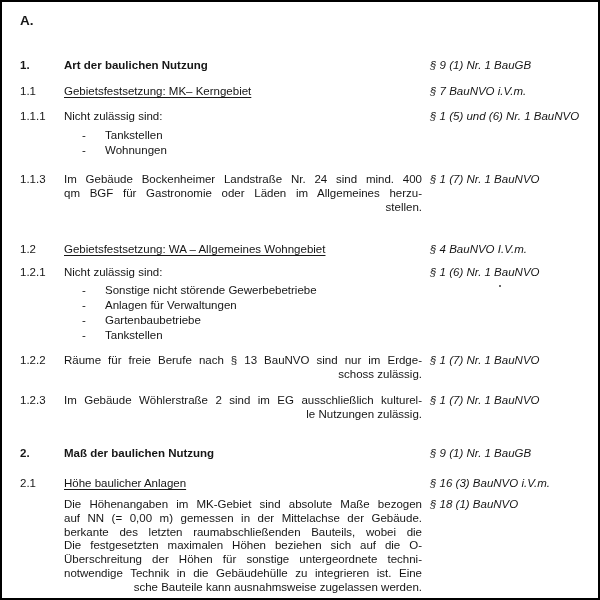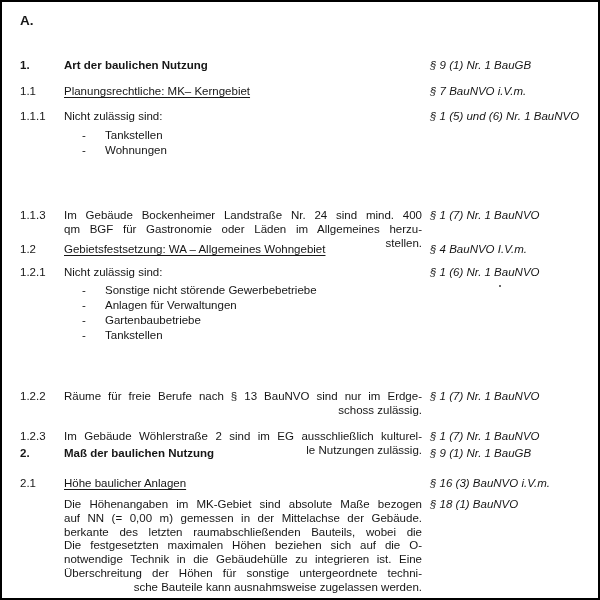--- a/index.html
+++ b/index.html
@@ -39,21 +39,21 @@
     font-size: 13.5px;
     line-height: 17px;
     font-weight: bold;
   }
   .bullets { line-height: 15px; }
   .bullet {
     display: grid;
     grid-template-columns: 23px 1fr;
     padding-left: 18px;
   }
-  .para { line-height: 14px; margin-top: 36px; }
+  .para { line-height: 14px; }
   .para-tight { line-height: 13.8px; }
   .jline {
     text-align: justify;
     text-align-last: justify;
   }
   .line { text-align: right; }
   .artifact-dot {
     position: absolute;
     width: 2px;
     height: 2px;
@@ -72,21 +72,21 @@
   </div>
 
   <div class="row" style="top:56px">
     <div class="num bold">1.</div>
     <div class="txt bold">Art der baulichen Nutzung</div>
     <div class="ref">§ 9 (1) Nr. 1 BauGB</div>
   </div>
 
   <div class="row" style="top:82px">
     <div class="num">1.1</div>
-    <div class="txt"><span class="ul">Planungsrechtliche: MK– Kerngebiet</span></div>
+    <div class="txt"><span class="ul">Gebietsfestsetzung: MK– Kerngebiet</span></div>
     <div class="ref">§ 7 BauNVO i.V.m.</div>
   </div>
 
   <div class="row" style="top:107px">
     <div class="num">1.1.1</div>
     <div class="txt">Nicht zulässig sind:</div>
     <div class="ref">§ 1 (5) und (6) Nr. 1 BauNVO</div>
   </div>
 
   <div class="row bullets" style="top:126px">
@@ -179,22 +179,22 @@
     <div class="ref">§ 16 (3) BauNVO i.V.m.</div>
   </div>
 
   <div class="row para-tight" style="top:496px">
     <div class="num"></div>
     <div class="txt">
       <div class="jline">Die Höhenangaben im MK-Gebiet sind absolute Maße bezogen</div>
       <div class="jline">auf NN (= 0,00 m) gemessen in der Mittelachse der Gebäude.</div>
       <div class="jline">berkante des letzten raumabschließenden Bauteils, wobei die</div>
       <div class="jline">Die festgesetzten maximalen Höhen beziehen sich auf die O-</div>
+      <div class="jline">Überschreitung der Höhen für sonstige untergeordnete techni-</div>
       <div class="jline">notwendige Technik in die Gebäudehülle zu integrieren ist. Eine</div>
-      <div class="jline">Überschreitung der Höhen für sonstige untergeordnete techni-</div>
       <div class="line">sche Bauteile kann ausnahmsweise zugelassen werden.</div>
     </div>
     <div class="ref">§ 18 (1) BauNVO</div>
   </div>
 
   <div class="artifact-dot" style="left:497px; top:283px"></div>
 
 </div>
 
 </body></html>

